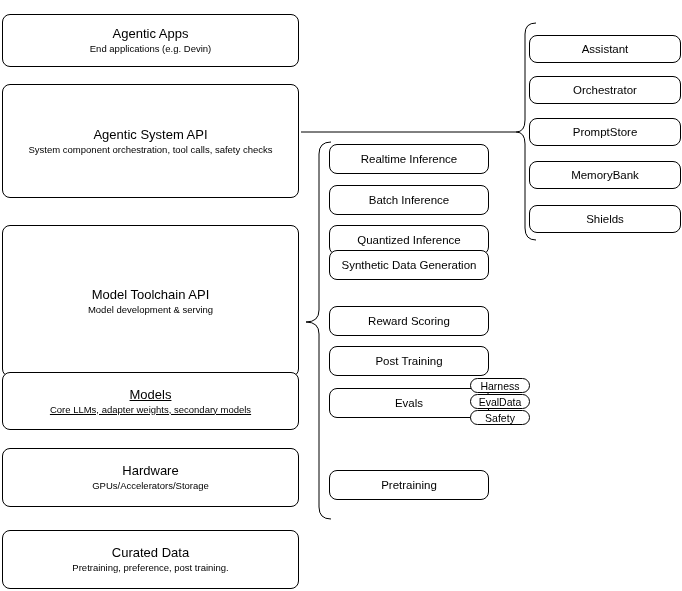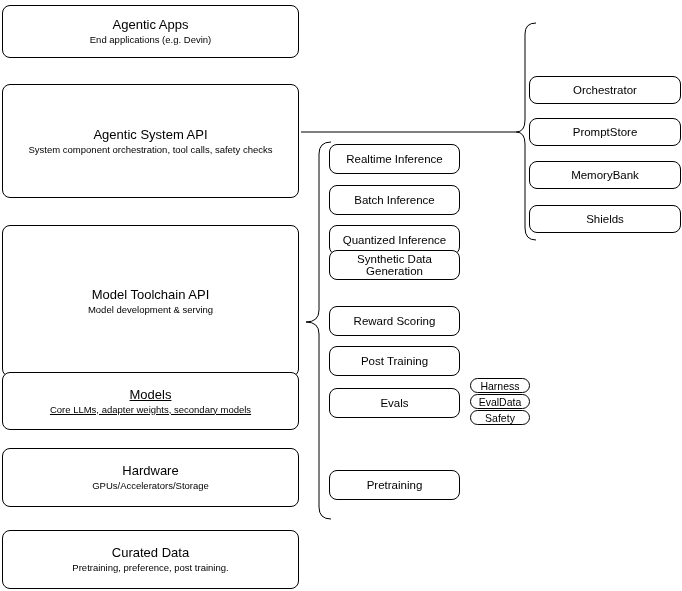--- a/index.html
+++ b/index.html
@@ -32,21 +32,21 @@
     flex-direction: column;
     align-items: center;
     justify-content: center;
     text-align: center;
   }
   .layer { left: 2px; width: 297px; border-radius: 8px; }
   .layer.big { border-radius: 8px; }
   .layer-title { font-size: 13px; line-height: 16px; }
   .layer-sub { font-size: 9.5px; line-height: 13px; }
   .mid-node {
-    left: 329px; width: 131px; height: 30px;
+    left: 329px; width: 160px; height: 30px;
     border-radius: 8px; font-size: 11.5px; z-index: 1;
   }
   .right-node {
     left: 529px; width: 152px; height: 28px;
     border-radius: 8px; font-size: 11.5px;
   }
   .tag {
     left: 470px; width: 60px; height: 15px;
     border-radius: 999px; font-size: 10.5px; z-index: 2;
   }
@@ -55,21 +55,21 @@
 <body>
 
 <div class="canvas">
 
   <svg class="overlay" viewBox="0 0 682 591" xmlns="http://www.w3.org/2000/svg">
     <path d="M301 132 L516 132" stroke="#000000" stroke-width="1" fill="none"></path>
     <path d="M331 142 Q319 142 319 154 L319 310 Q319 322 306 322 Q319 322 319 334 L319 507 Q319 519 331 519" stroke="#000000" stroke-width="1" fill="none"></path>
     <path d="M536 23 Q525 23 525 34 L525 120 Q525 132 516 132 Q525 132 525 144 L525 228 Q525 240 536 240" stroke="#000000" stroke-width="1" fill="none"></path>
   </svg>
 
-  <div class="node layer" style="top:5px;height:53px;">
+  <div class="node layer" style="top:14px;height:53px;">
     <div class="layer-title">Agentic Apps</div>
     <div class="layer-sub">End applications (e.g. Devin)</div>
   </div>
 
   <div class="node layer big" style="top:84px;height:114px;">
     <div class="layer-title">Agentic System API</div>
     <div class="layer-sub">System component orchestration, tool calls, safety checks</div>
   </div>
 
   <div class="node layer big" style="top:225px;height:152px;">
@@ -98,18 +98,19 @@
   <div class="node mid-node" style="top:250px;">Synthetic Data Generation</div>
   <div class="node mid-node" style="top:306px;">Reward Scoring</div>
   <div class="node mid-node" style="top:346px;">Post Training</div>
   <div class="node mid-node" style="top:388px;">Evals</div>
   <div class="node mid-node" style="top:470px;">Pretraining</div>
 
   <div class="node tag" style="top:378px;">Harness</div>
   <div class="node tag" style="top:394px;">EvalData</div>
   <div class="node tag" style="top:410px;">Safety</div>
 
+  <div class="node right-node" style="top:35px;">Assistant</div>
   <div class="node right-node" style="top:76px;">Orchestrator</div>
   <div class="node right-node" style="top:118px;">PromptStore</div>
   <div class="node right-node" style="top:161px;">MemoryBank</div>
   <div class="node right-node" style="top:205px;">Shields</div>
 
 </div>
 
 </body></html>

